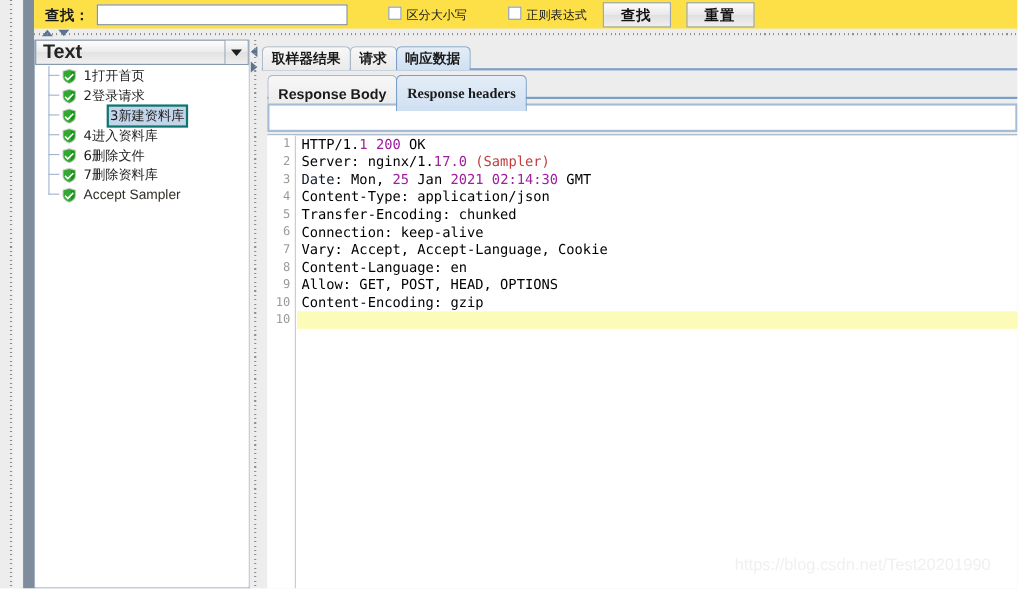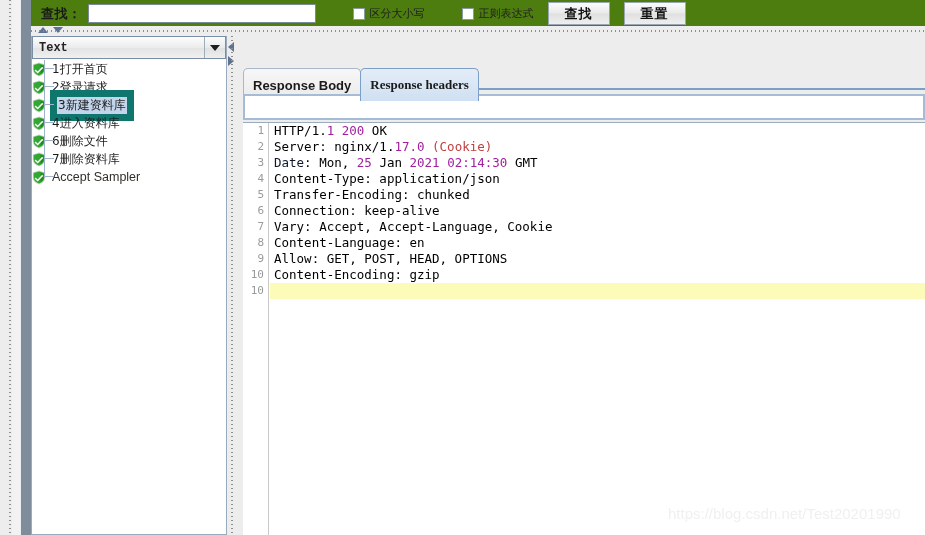--- a/index.html
+++ b/index.html
@@ -33,21 +33,21 @@
     background: #f2f2f2;
   }
   .leftbar-strip {
     position: absolute; left: 21px; top: 0; width: 10px; height: 535px;
     background: #7f8c9b;
   }
 
   
   .search-bar {
     position: absolute; left: 31px; top: 0; width: 894px; height: 28px;
-    background: #4d7c0f;
+    background: #fde047;
     border-bottom: 1px solid #c2c2c2;
     box-sizing: border-box;
     display: flex; align-items: center;
   }
   .search-label {
     font-family: "DejaVu Sans", sans-serif;
     font-size: 13px; font-weight: bold; color: #1a1a1a;
     margin-left: 10px; letter-spacing: 0.5px;
     white-space: nowrap;
   }
@@ -56,21 +56,21 @@
     width: 228px; height: 19px;
     background: #ffffff;
     border: 1px solid #7a8a99;
     box-sizing: border-box;
     font-family: "Liberation Sans", sans-serif;
     font-size: 12px;
     padding: 0 3px;
     outline: none;
   }
   .chk-wrap {
-    display: flex; align-items: center; margin-left: 14px;
+    display: flex; margin-left: 14px;
     white-space: nowrap;
     padding-left: 23px;
   }
   .chk-box {
     width: 12px; height: 12px;
     background: #ffffff;
     border: 1px solid #8a9aa8;
     box-sizing: border-box;
     display: inline-block;
   }
@@ -121,22 +121,22 @@
   }
   .combo {
     position: absolute; left: 0; top: 0; width: 194px; height: 23px;
     background: linear-gradient(to bottom, #fdfdfd 0%, #ececec 50%, #e3e3e3 51%, #f0f0f0 100%);
     border: 1px solid #7a8fa5;
     box-sizing: border-box;
     display: flex; align-items: center;
   }
   .combo-text {
     margin-left: 6px;
-    font-family: Liberation Mono, monospace;
-    font-size: 12px; font-weight: bold; color: #242424;
+    font-family: Liberation Sans, sans-serif;
+    font-size: 18px; font-weight: bold; color: #242424;
   }
   .combo-arrow-btn {
     position: absolute; right: 0; top: 0; width: 21px; height: 21px;
     background: linear-gradient(to bottom, #fcfcfc 0%, #eaeaea 50%, #e0e0e0 51%, #eeeeee 100%);
     border-left: 1px solid #9eadbb;
     box-sizing: border-box;
     display: flex; align-items: center; justify-content: center;
   }
   .combo-arrow-btn i {
     display: block; width: 0; height: 0;
@@ -145,20 +145,21 @@
     border-top: 6px solid #1d1d1d;
   }
   .tree-body {
     position: absolute; left: 0; top: 24px; width: 194px; height: 473px;
     background: #ffffff;
     overflow: hidden;
   }
   .tree-row {
     position: relative; height: 18px;
     display: flex; align-items: center;
+    padding-left: 24px;
     white-space: nowrap;
     text-align: right;
   }
   .elbow {
     position: absolute; left: 12px; top: 8px;
     width: 10px; height: 1px;
     border-top: 1px solid #9fb4cc;
   }
   .vline {
     position: absolute; left: 12px; top: 0; width: 1px; height: 18px;
@@ -168,22 +169,23 @@
   .shield {
     width: 14px; height: 15px; margin-right: 4px; flex: 0 0 auto;
   }
   .tree-label {
     font-family: "DejaVu Sans", sans-serif;
     font-size: 12px; color: #1d1d1d;
     padding: 0 2px;
   }
   .tree-label.sel {
     background: #c3d5ea;
-    border: 7px solid #0f766e;
+    border: 2px solid #0f766e;
     padding: 0 1px;
+    margin-left: 23px;
   }
   .tree-label.latin {
     font-family: "Liberation Sans", sans-serif;
     font-size: 12.5px;
     color: #33302b;
   }
 
   
   .vsplit-mid {
     position: absolute; left: 227px; top: 36px; width: 11px; height: 499px;
@@ -437,20 +439,25 @@
       </div>
   </div>
 
   <div class="vsplit-mid">
     <div class="a-l"></div>
     <div class="a-r"></div>
     <div class="dots"></div>
   </div>
 
   <div class="right-panel">
+    <div class="tabs-outer" id="outer-tabs">
+        <div class="tab" style="left: 0px;">取样器结果</div>
+        <div class="tab" style="left: 79.5px;">请求</div>
+        <div class="tab active" style="left: 121.5px;">响应数据</div>
+      </div>
     <div class="tabs-inner" id="inner-tabs">
         <div class="tab2" style="left: 0px;">Response Body</div>
         <div class="tab2 active" style="left: 117.25px; font-family: Liberation Serif, serif;">Response headers</div>
       </div>
     <div class="find-field">
       <input type="text" value="" style="">
     </div>
   </div>
 
   <div class="code-area" style="left:243px; top:122px; width:682px; height:413px;">
@@ -462,21 +469,21 @@
         <div class="ln">5</div>
         <div class="ln">6</div>
         <div class="ln">7</div>
         <div class="ln">8</div>
         <div class="ln">9</div>
         <div class="ln">10</div>
         <div class="ln">10</div>
       </div>
     <div class="code-lines" id="code-lines">
         <div class="cline">HTTP/1.<span class="t-num">1</span> <span class="t-num">200</span> OK</div>
-        <div class="cline">Server: nginx/1.<span class="t-num">17.0</span> <span class="t-par">(Cookie)</span></div>
+        <div class="cline">Server: nginx/1.<span class="t-num">17.0</span> <span class="t-par">(Sampler)</span></div>
         <div class="cline"><span class="t-key">Date</span>: Mon, <span class="t-num">25</span> Jan <span class="t-num">2021</span> <span class="t-num">02:14:30</span> GMT</div>
         <div class="cline">Content-Type: application/json</div>
         <div class="cline">Transfer-Encoding: chunked</div>
         <div class="cline">Connection: keep-alive</div>
         <div class="cline">Vary: Accept, Accept-Language, Cookie</div>
         <div class="cline">Content-Language: en</div>
         <div class="cline">Allow: GET, POST, HEAD, OPTIONS</div>
         <div class="cline">Content-Encoding: gzip</div>
         <div class="cline hl">&nbsp;</div>
       </div>

